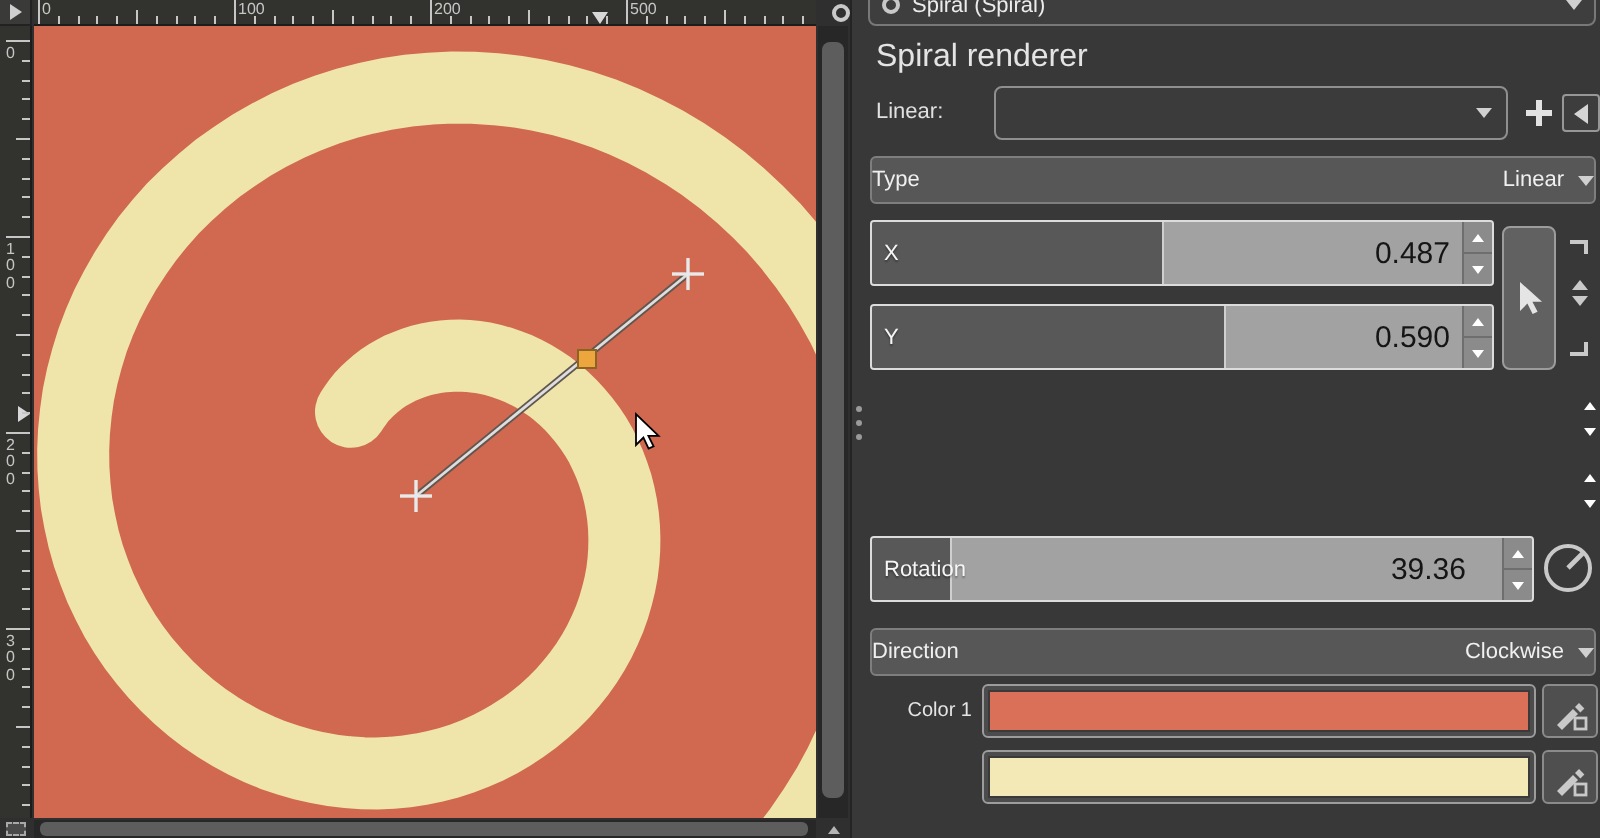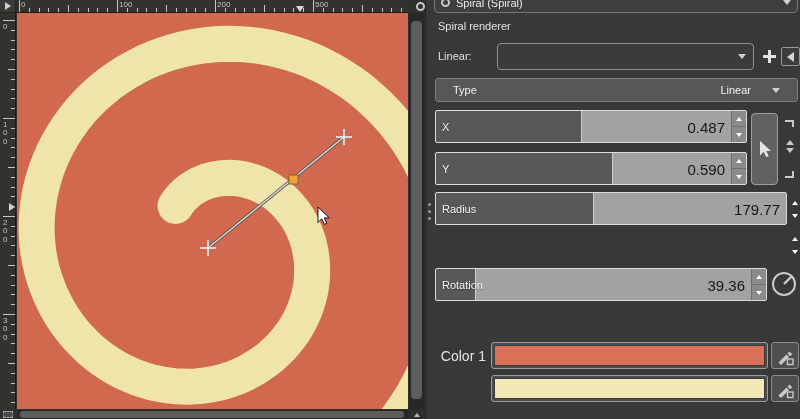--- a/index.html
+++ b/index.html
@@ -38,34 +38,34 @@
   .tiny-up { width:0; height:0; border-left:3px solid transparent; border-right:3px solid transparent; border-bottom:4px solid #b5b5b5; }
   .donut { width:9px; height:9px; border:2px solid #c9c9c9; border-radius:50%; }
 
   
   #panel-region { left:425px; top:0; width:375px; height:419px; background:#383838; border-left:1px solid #242424; }
   .grip-dot { position:absolute; left:2px; width:3px; height:3px; background:#9a9a9a; border-radius:50%; }
 
   #title-box { left:8px; top:-8px; width:364px; height:21px; background:#3e3e3e; border:1px solid #787878; border-radius:4px; display:flex; align-items:center; gap:6px; padding:0 6px; }
   #title-box .t { color:#ececec; font-size:11px; white-space:nowrap; }
   .car { width:0; height:0; border-left:4px solid transparent; border-right:4px solid transparent; border-top:5px solid #d0d0d0; }
-  #subtitle { left:12px; top:20px; color:#e4e4e4; font-size:11px; }
+  #subtitle { left:12px; top:20px; color:#e4e4e4; font-size:16px; }
 
   #presets-label { left:12px; top:50px; color:#e0e0e0; font-size:11px; }
   #presets-dd { left:71px; top:43px; width:257px; height:27px; background:#3b3b3b; border:1px solid #8f8f8f; border-radius:4px; display:flex; align-items:center; }
   #presets-dd .val { flex:1; color:#dcdcdc; font-size:11px; padding-left:6px; }
   #presets-dd .car { margin-right:7px; }
   #presets-add { left:333px; top:46px; width:20px; height:21px; display:flex; align-items:center; justify-content:center; }
   .plus { position:relative; width:13px; height:13px; }
   .plus::before { content:""; position:absolute; left:5px; top:0; width:3px; height:13px; background:#e2e2e2; }
   .plus::after  { content:""; position:absolute; top:5px; left:0; height:3px; width:13px; background:#e2e2e2; }
   #presets-save { left:355px; top:47px; width:19px; height:19px; background:#3d3d3d; border:1px solid #979797; border-radius:2px; display:flex; align-items:center; justify-content:center; }
   .ltri { width:0; height:0; border-top:5px solid transparent; border-bottom:5px solid transparent; border-right:7px solid #d5d5d5; }
 
-  .hbar { background:#575757; border:1px solid #7e7e7e; border-radius:3px; display:flex; align-items:center; padding:0 17px;gap:14px; }
+  .hbar { background:#575757; border:1px solid #7e7e7e; border-radius:3px; display:flex; align-items:center; padding:0 0; }
   .hbar .hl { flex:1; color:#f0f0f0; font-size:11px; }
   .hbar .hv { color:#f0f0f0; font-size:11px; margin-right:7px; }
   #type-bar { left:9px; top:78px; width:363px; height:24px; }
   #direction-bar { left:9px; top:314px; width:363px; height:24px; }
 
   .spinscale { position:absolute; background:#a2a2a2; border:1px solid #dcdcdc; border-radius:2px; overflow:hidden; }
   .ss-fill { position:absolute; left:0; top:0; bottom:0; background:#585858; border-right:1px solid #cfcfcf; }
   .ss-label { position:absolute; left:6px; top:50%; transform:translateY(-50%); color:#f6f6f6; font-size:11px; text-shadow:0 1px 1px rgba(0,0,0,.35); }
   .ss-value { position:absolute; top:50%; transform:translateY(-50%); color:#151515; font-size:15px; }
   .spin { position:absolute; right:0; top:0; bottom:0; width:15px; background:#8b8b8b; border-left:1px solid #6e6e6e; display:flex; flex-direction:column; }
@@ -79,21 +79,21 @@
   #pointer-btn { left:325px; top:113px; width:27px; height:72px; background:#616161; border:1px solid #9c9c9c; border-radius:4px; display:flex; align-items:center; justify-content:center; }
   #chain { left:355px; top:120px; width:15px; height:58px; }
   .chain-top { position:absolute; right:2px; top:0; width:9px; height:7px; border-top:2px solid #c9c9c9; border-right:2px solid #c9c9c9; }
   .chain-bot { position:absolute; right:2px; bottom:0; width:9px; height:7px; border-bottom:2px solid #c9c9c9; border-right:2px solid #c9c9c9; }
   .chain-mid { position:absolute; right:1px; top:20px; width:11px; display:flex; flex-direction:column; align-items:center; gap:3px; }
   .ch-up { width:0; height:0; border-left:4px solid transparent; border-right:4px solid transparent; border-bottom:5px solid #c9c9c9; }
   .ch-dn { width:0; height:0; border-left:4px solid transparent; border-right:4px solid transparent; border-top:5px solid #c9c9c9; }
 
   #dial { left:343px; top:269px; width:30px; height:30px; }
 
-  .color-label { position:absolute; width:52px; height:27px; display:flex; align-items:center; justify-content:flex-end; color:#e4e4e4; font-size:14px; }
+  .color-label { position:absolute; width:52px; height:27px; display:flex; align-items:center; justify-content:flex-end; color:#e4e4e4; font-size:10px; }
   .swatch-frame { position:absolute; left:65px; width:277px; height:27px; background:#4c4c4c; border:1px solid #9c9c9c; border-radius:3px; padding:2px; }
   .swatch { width:100%; height:100%; border:1px solid #3a3a3a; }
   .picker-btn { position:absolute; left:345px; width:28px; height:27px; background:#4f4f4f; border:1px solid #8b8b8b; border-radius:3px; display:flex; align-items:center; justify-content:center; }
 </style>
 </head>
 <body>
 
 <div id="app">
 
   <div class="abs" id="corner-tl">
@@ -295,25 +295,20 @@
     </div>
     <div class="abs" id="chain">
       <span class="chain-top"></span>
       <span class="chain-mid">
           <span class="ch-up"></span>
           <span class="ch-dn"></span>
         </span>
       <span class="chain-bot"></span>
     </div>
 
-    <div class="spinscale" style="left:9px; top:192px; width:352px; height:33px;">
-      <div class="ss-fill" style="width: 45%;"></div>
-      <span class="ss-label">Radius</span>
-      <span class="ss-value" style="right:6px">179.77</span>
-    </div>
     <div class="spin-out" style="left:362px; top:196px; height:26px;">
         <div>
           <span class="sp-up"></span>
         </div>
         <div>
           <span class="sp-dn"></span>
         </div>
       </div>
 
     <div class="spin-out" style="left:362px; top:232px; height:26px;">
@@ -321,37 +316,42 @@
           <span class="sp-up"></span>
         </div>
         <div>
           <span class="sp-dn"></span>
         </div>
       </div>
 
     <div class="spinscale" style="left:9px; top:268px; width:332px; height:33px;">
       <div class="ss-fill" style="width: 12%;"></div>
       <span class="ss-label">Rotation</span>
-      <span class="ss-value" style="right:21px">39.36</span>
+      <span class="ss-value" style="right:33px">39.36</span>
       <div class="spin">
           <div>
             <span class="sp-up"></span>
           </div>
           <div>
             <span class="sp-dn"></span>
           </div>
         </div>
     </div>
     <div class="abs" id="dial">
       <svg width="30" height="30" viewBox="0 0 30 30">
         <circle cx="15" cy="15" r="11" fill="none" stroke="#c9c9c9" stroke-width="2"></circle>
         <line x1="15" y1="15" x2="23" y2="7" stroke="#c9c9c9" stroke-width="2.4"></line>
       </svg>
     </div>
 
+    <div class="abs hbar" id="direction-bar">
+      <span class="hl">Direction</span>
+      <span class="hv">Clockwise</span>
+      <span class="car"></span>
+    </div>
 
     <div class="color-label" style="left:8px; top:342px;">Color 1</div>
     <div class="swatch-frame" style="top:342px;">
       <div class="swatch" style="background: rgb(219, 112, 88);"></div>
     </div>
     <div class="picker-btn" style="top:342px;">
       <svg width="20" height="20" viewBox="0 0 20 20">
         <path d="M3.5 16.5 L11.5 8.5 L14 11 L6 19 Z" fill="#c9c9c9"></path>
         <path d="M12.5 7.5 L14.5 5.5 L17.2 8.2 L15.2 10.2 Z" fill="#c9c9c9"></path>
         <rect x="12.5" y="13" width="5.5" height="5.5" fill="none" stroke="#c9c9c9" stroke-width="1.4"></rect>

